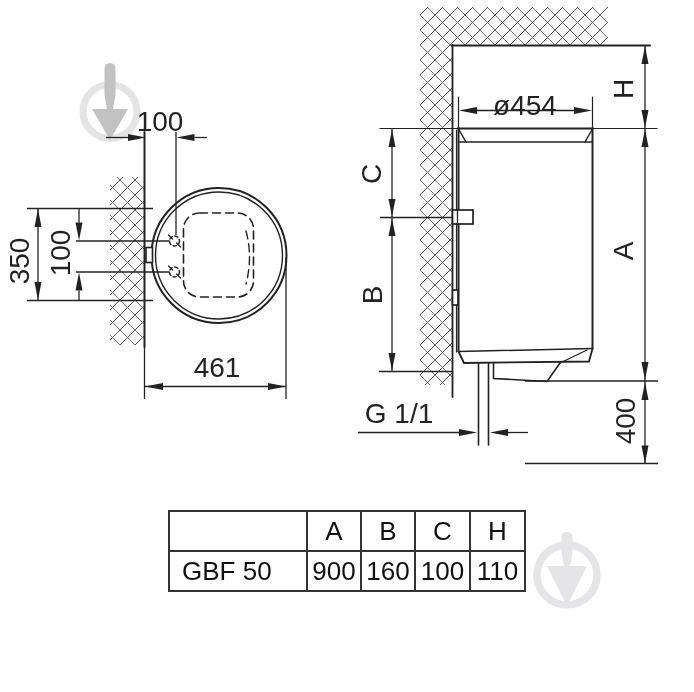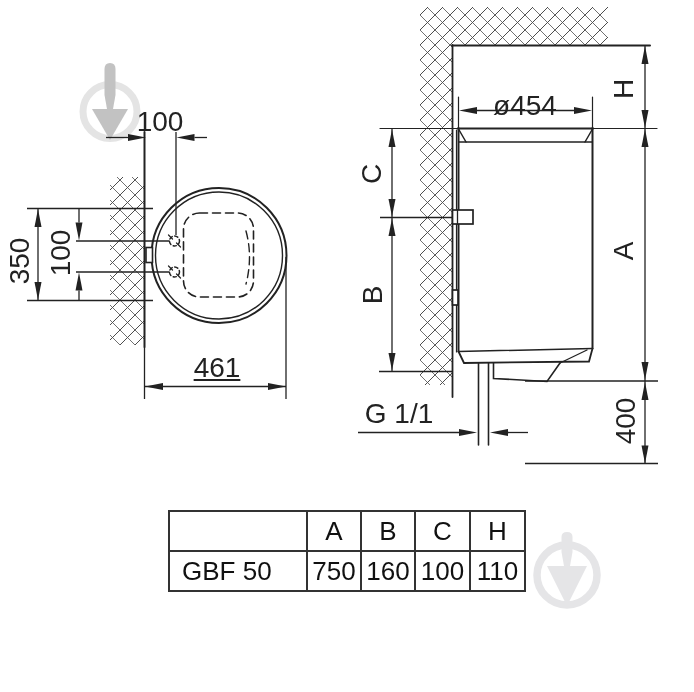--- a/index.html
+++ b/index.html
@@ -139,21 +139,21 @@
       <path d="M358,432.5 L459,432.5"></path>
       <path d="M508,432.5 L528,432.5"></path>
       <polygon points="477,432.5 459,429 459,436" fill="#222" stroke="none"></polygon>
       <polygon points="490,432.5 508,429 508,436" fill="#222" stroke="none"></polygon>
     </g>
   </svg>
 
   <div class="dim-label" style="left:160px;top:122px;">100</div>
   <div class="dim-label rot" style="left:20px;top:261px;">350</div>
   <div class="dim-label rot" style="left:61px;top:253px;">100</div>
-  <div class="dim-label" style="left:217px;top:368px;text-decoration:underline;">461</div>
+  <div class="dim-label" style="left:217px;top:368px;">461</div>
 
   <div class="dim-label" style="left:525px;top:90px;margin-top:16px;">ø454</div>
   <div class="dim-label rot" style="left:624px;top:89px;">H</div>
   <div class="dim-label rot" style="left:372px;top:174px;">C</div>
   <div class="dim-label rot" style="left:373px;top:295px;">B</div>
   <div class="dim-label rot" style="left:624px;top:251px;">A</div>
   <div class="dim-label rot" style="left:626px;top:421px;">400</div>
   <div class="dim-label" style="left:399px;top:414px;">G 1/1</div>
 
   <table class="spec-table">
@@ -167,21 +167,21 @@
     <tbody>
         <tr>
       <th></th>
       <th>A</th>
       <th>B</th>
       <th>C</th>
       <th>H</th>
     </tr>
     <tr>
       <td class="model">GBF 50</td>
-      <td>750</td>
+      <td>900</td>
       <td>160</td>
       <td>100</td>
       <td>110</td>
     </tr>
   </tbody>
     </table>
 
 </div>
 
 </body></html>

